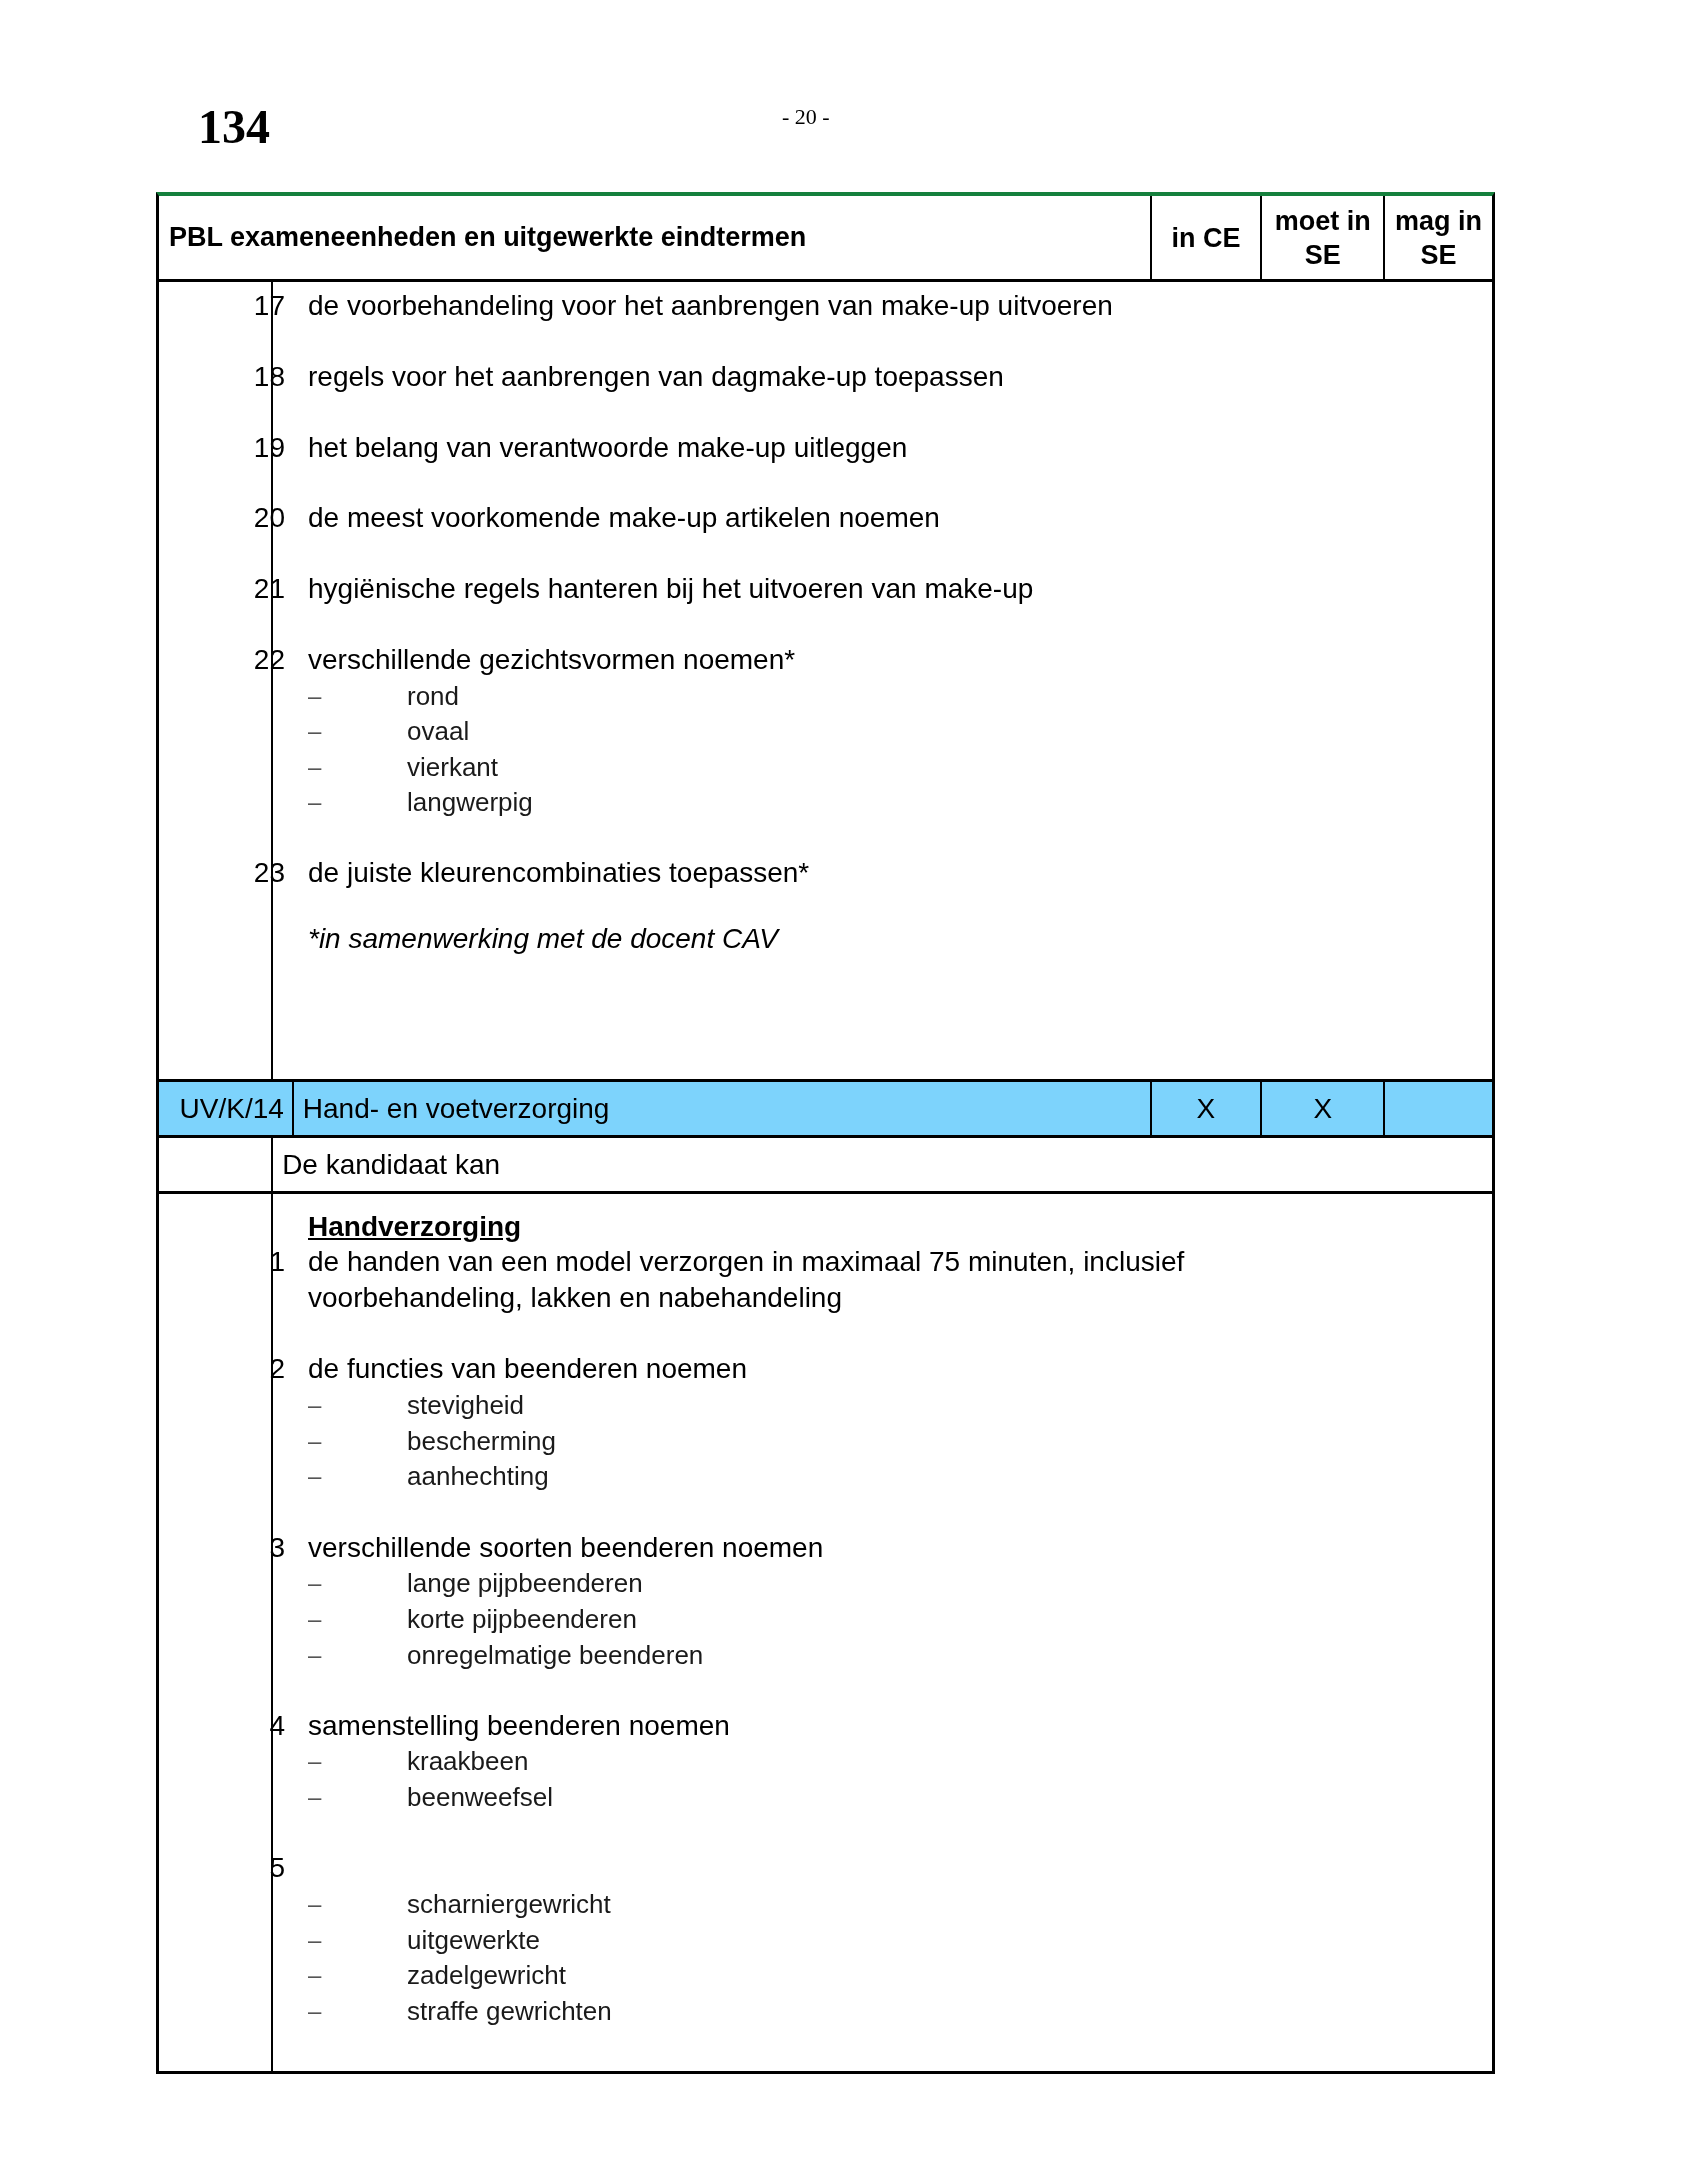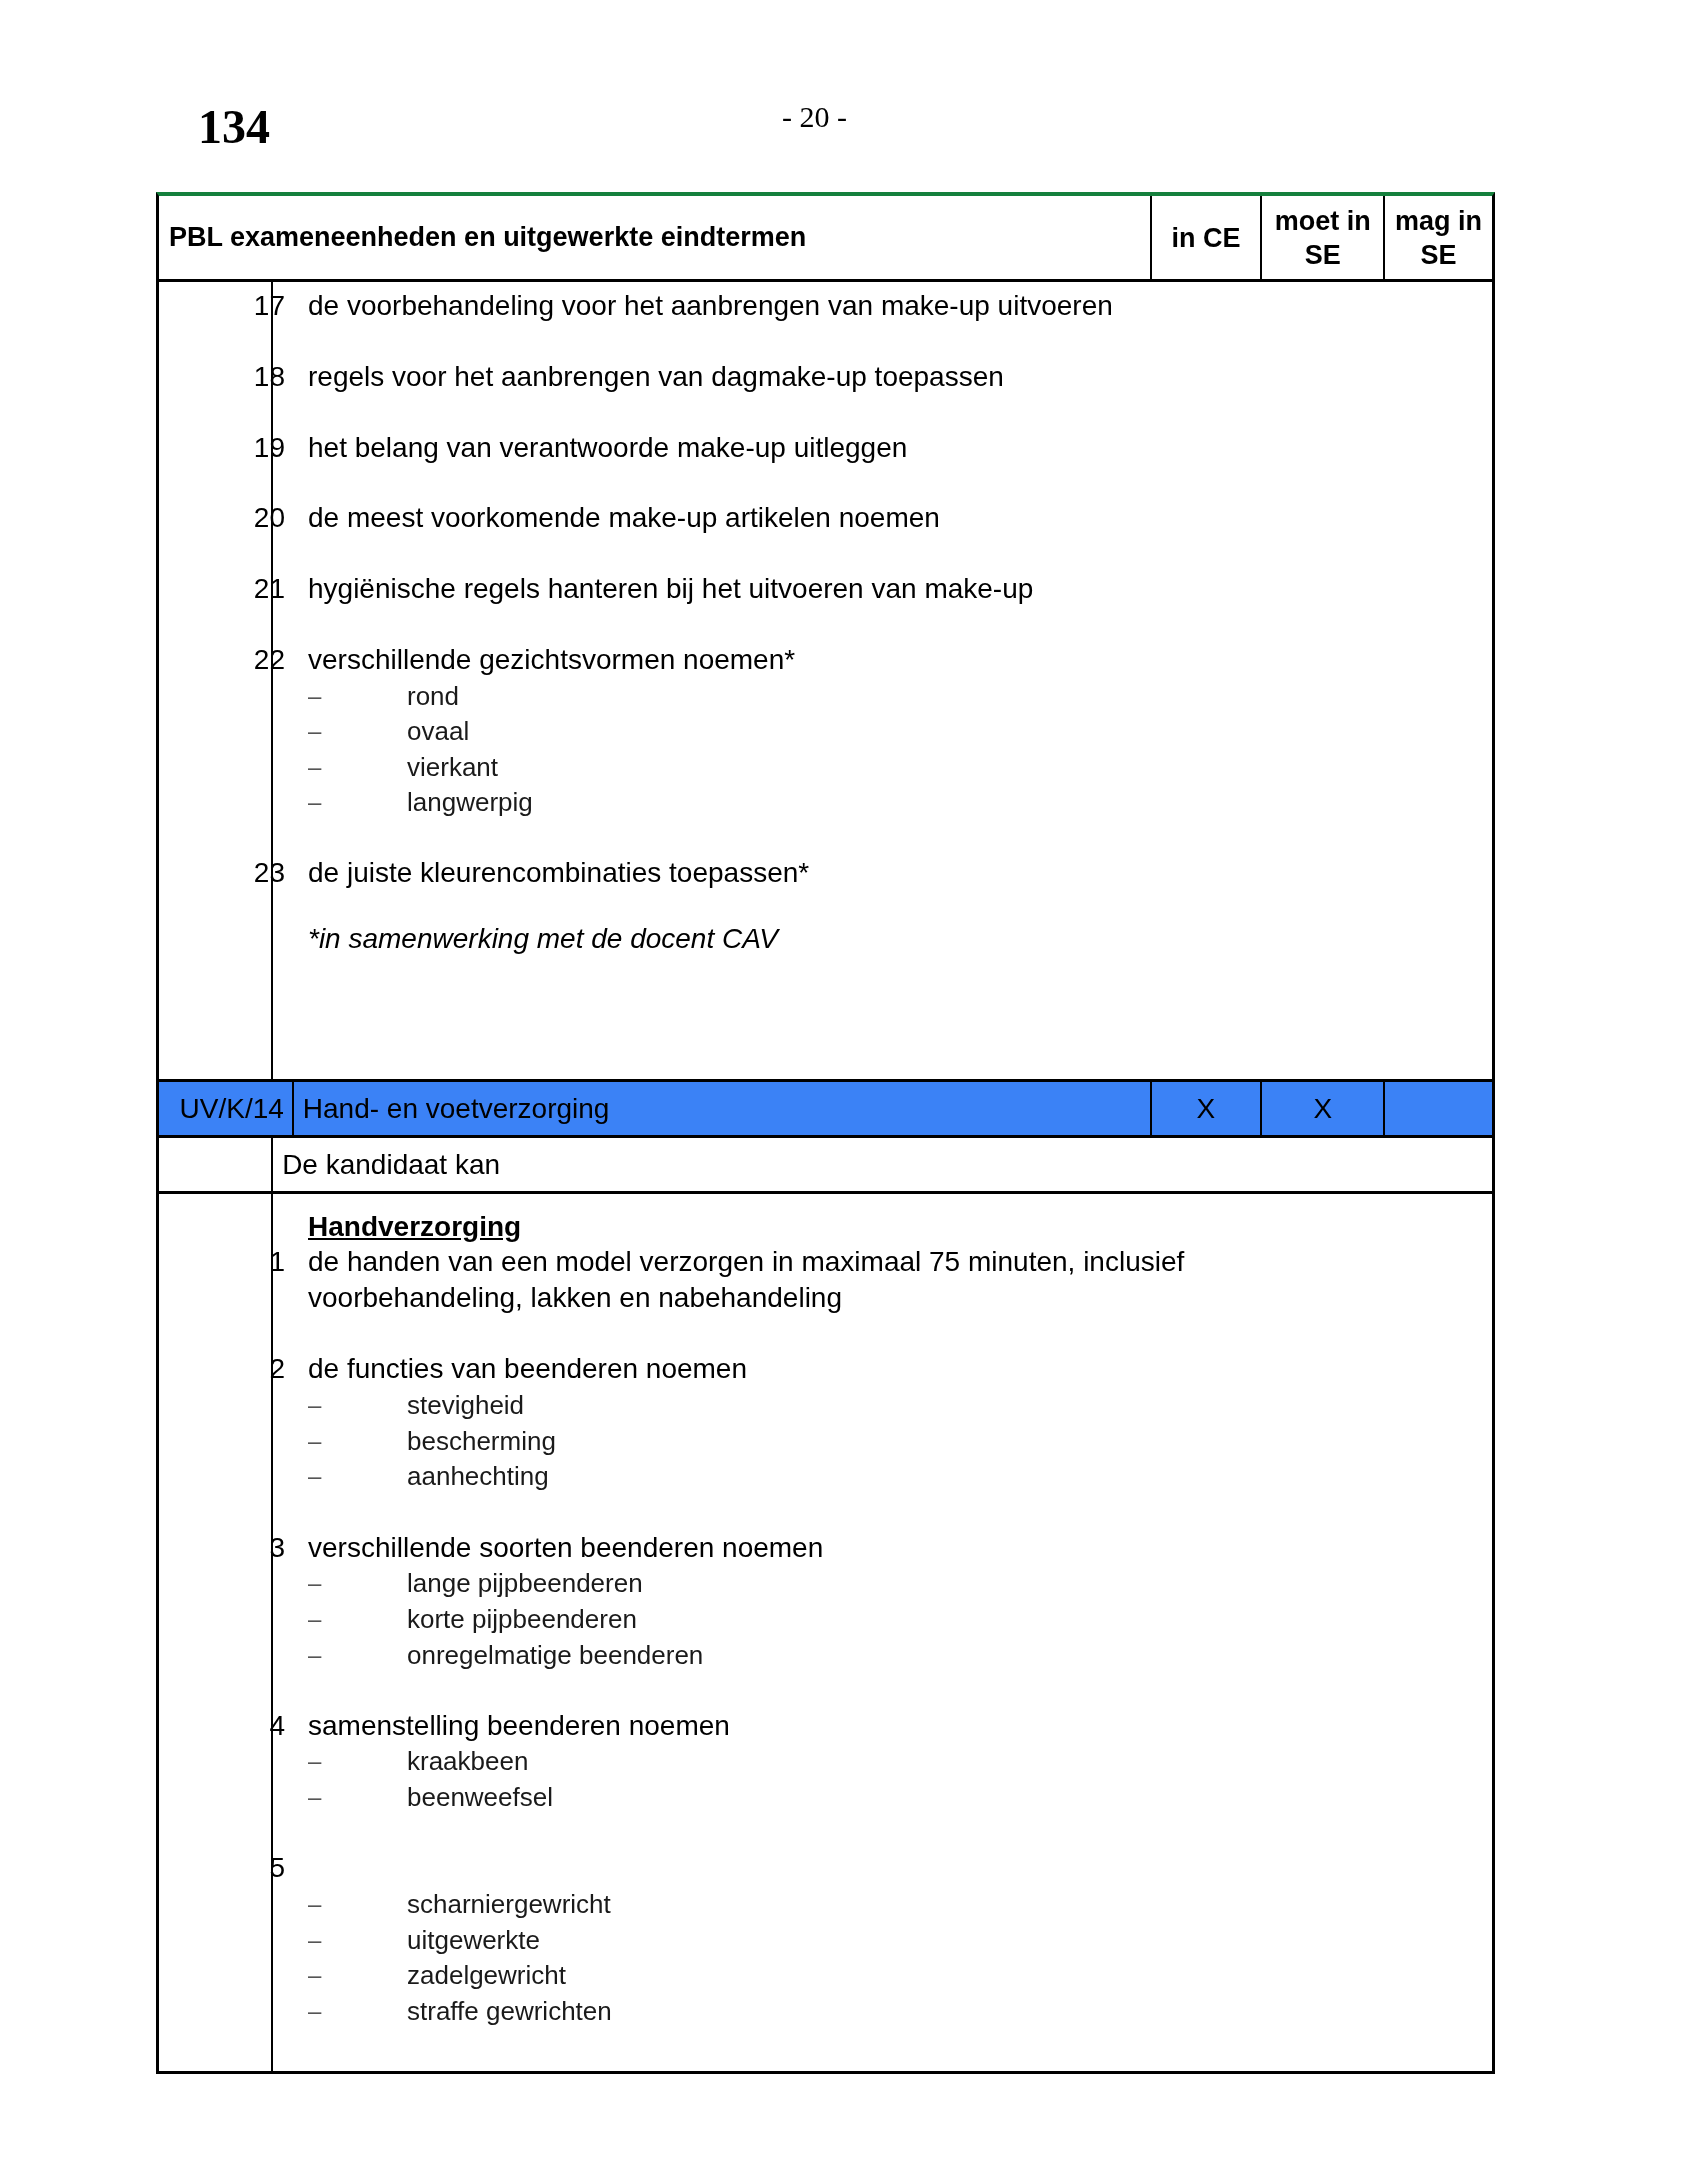--- a/index.html
+++ b/index.html
@@ -1,39 +1,39 @@
 <!DOCTYPE html>
 <html><head>
 <meta charset="utf-8">
 <style>
   html, body { margin: 0; padding: 0; background: #ffffff; }
   body { width: 1683px; height: 2178px; position: relative; overflow: hidden;
          font-family: "Liberation Sans", sans-serif; color: #000; }
   .page-id { position: absolute; left: 198px; top: 99px; font-family: "Liberation Serif", serif;
              font-weight: bold; font-size: 48px; line-height: 55px; }
   .page-num { position: absolute; left: 782px; top: 97px; font-family: "Liberation Serif", serif;
-              font-size: 30px; line-height: 40px; }
+              font-size: 22px; line-height: 40px; }
   .tbl { position: absolute; left: 156px; top: 192px; width: 1339px; }
   .row { position: relative; display: flex; border-left: 3px solid #000; border-right: 3px solid #000;
          box-sizing: border-box; }
   .row.top { border-top: 4px solid #15803d; }
   .row.bb { border-bottom: 3px solid #000; }
   .c-num { width: 135px; box-sizing: border-box; border-right: 2px solid #000; }
   .c-main { width: 857px; box-sizing: border-box; }
   .c-main.wide { width: 1444px; }
   .c-x { box-sizing: border-box; border-left: 2px solid #000; display: flex; align-items: center;
          justify-content: center; text-align: center; }
   .c-ce { width: 111px; }
   .c-moet { width: 123px; }
   .c-mag { width: 109px; }
   .hdr { height: 90px; font-weight: bold; font-size: 27px; }
   .hdr .c-x { line-height: 34px; }
   .hdr .c-num-merge { width: 992px; display: flex; align-items: center; padding-left: 10px; box-sizing: border-box; }
   .body1 { height: 800px; }
-  .gray { height: 56px; background: #3b82f6; font-size: 28px; }
+  .gray { height: 56px; background: #7dd3fc; font-size: 28px; }
   .gray .c-num { display: flex; align-items: center; justify-content: flex-end; padding-right: 8px; }
   .gray .c-main { display: flex; align-items: center; padding-left: 9px; }
   .kan { height: 56px; font-size: 28px; }
   .kan .c-main { display: flex; align-items: center; padding-left: 9px; }
   .body2 { height: 880px; }
   .lines { position: absolute; left: 0; top: 0; width: 100%; }
   .ln { position: absolute; left: 0; width: 100%; height: 36px; line-height: 36px; font-size: 28px; white-space: nowrap; }
   .ln .n { position: absolute; right: calc(100% - 126px); text-align: right; }
   .ln .t { position: absolute; left: 149px; }
   .ln .t.it { font-style: italic; }

